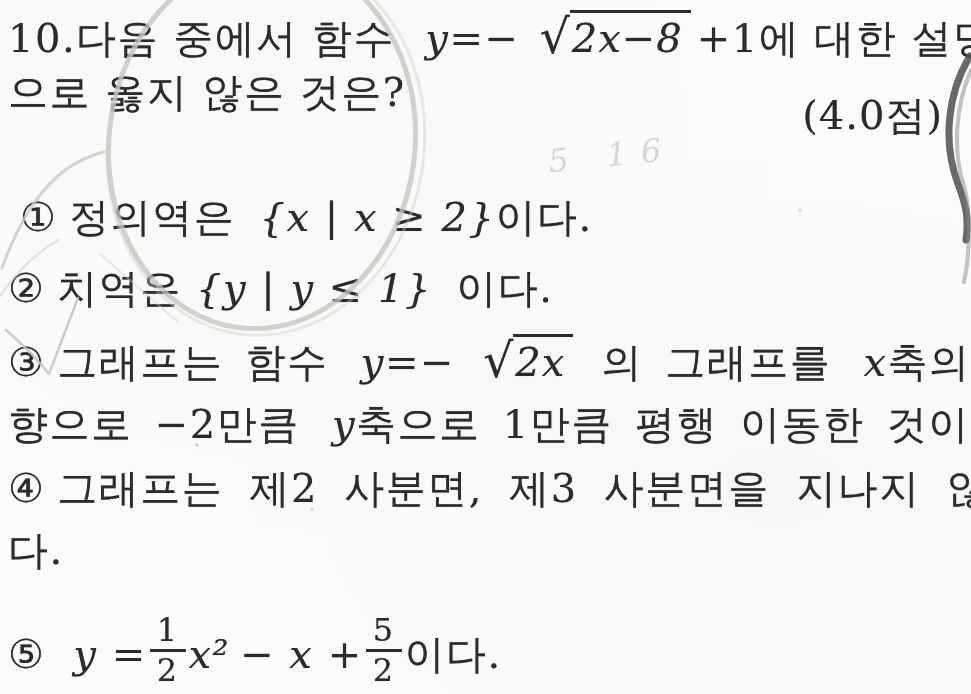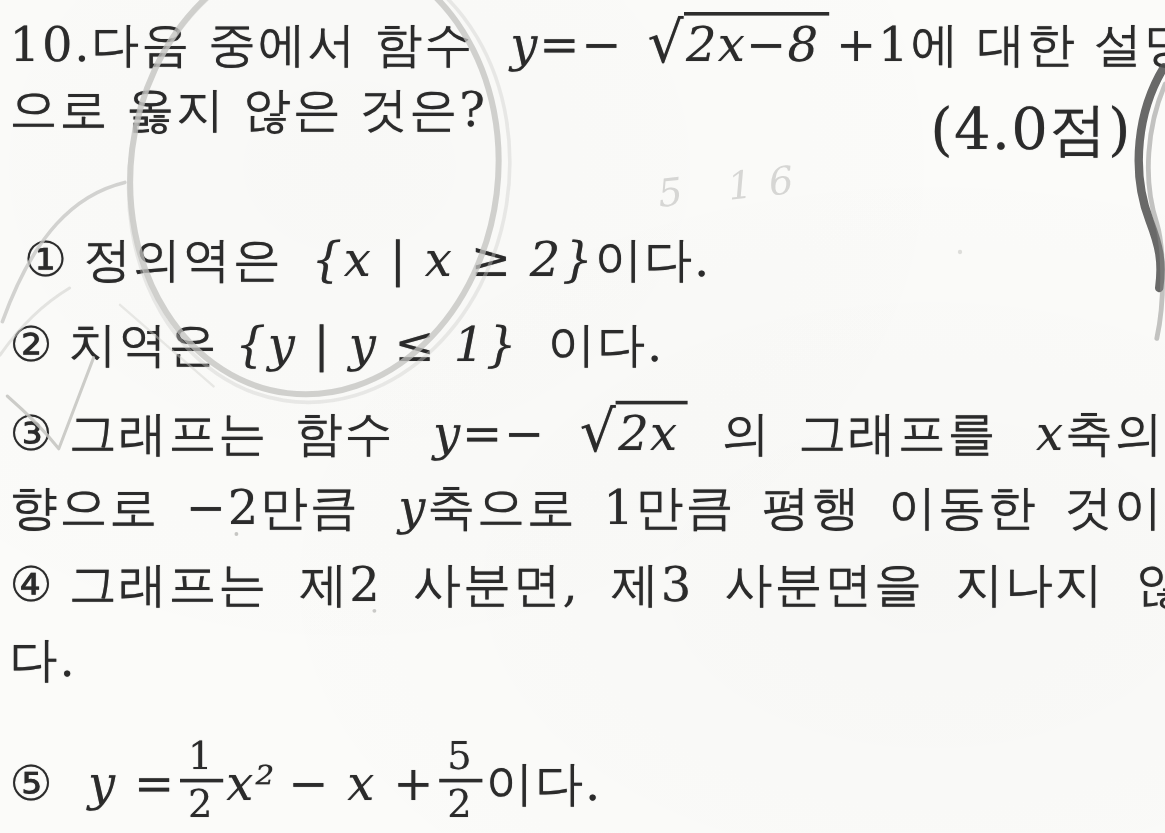--- a/index.html
+++ b/index.html
@@ -34,21 +34,21 @@
   }
   
   .frac{
     display:inline-flex;flex-direction:column;align-items:center;
     vertical-align:middle;font-size:0.80em;line-height:1.08;
     margin:0 3px;transform:translateY(-4px);
   }
   .frac .num{border-bottom:3px solid #2d2d2d;padding:0 7px 1px;}
   .frac .den{padding-top:1px;}
   .row-flex{display:flex;align-items:center;}
-  .points{position:absolute;font-size:48px;letter-spacing:1px;text-shadow:0 0 0.7px rgba(45,45,45,.55);}
+  .points{position:absolute;font-size:40px;letter-spacing:1px;text-shadow:0 0 0.7px rgba(45,45,45,.55);margin-top:12px;}
   .scribble{
     position:absolute;font-size:32px;color:#d6d6d4;font-style:italic;
     letter-spacing:14px;transform:rotate(-6deg);
   }
   .marks{position:absolute;inset:0;pointer-events:none;}
   .wsp-8{word-spacing:8px;}
   .wsp-12{word-spacing:12px;}
 </style>
 </head>
 <body>

